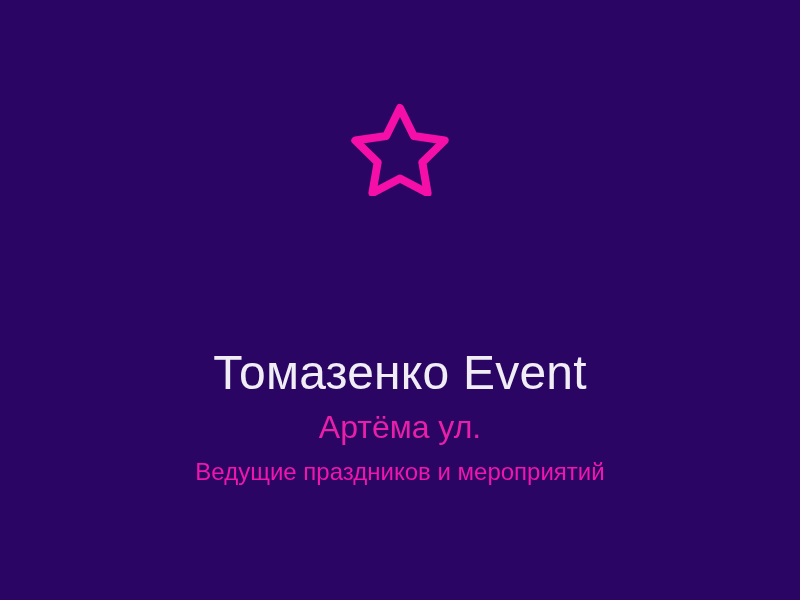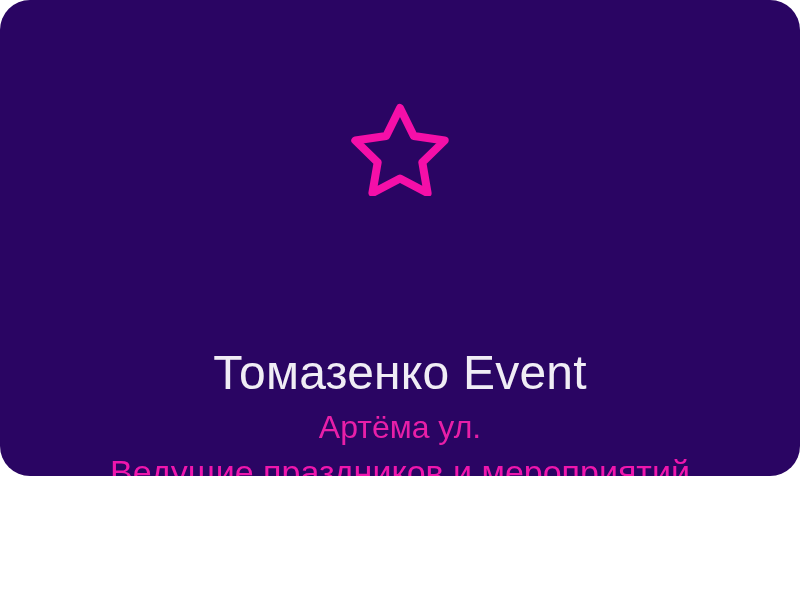--- a/index.html
+++ b/index.html
@@ -10,25 +10,24 @@
   body {
     width: 800px;
     height: 600px;
     overflow: hidden;
     font-family: "Liberation Sans", "DejaVu Sans", sans-serif;
   }
 
   #card {
     position: relative;
     width: 800px;
-    height: 476px;
+    height: 600px;
     background: #2a0563;
     box-sizing: border-box;
     overflow: hidden;
-    border-radius: 30px;
   }
 
   
   #logo-area {
     position: absolute;
     left: 0;
     top: 98px;
     width: 800px;
     height: 100px;
     display: flex;
@@ -66,21 +65,21 @@
 
   #address-line {
     font-size: 32px;
     font-weight: 400;
     line-height: 42px;
     color: #e81fa8;
     white-space: nowrap;
   }
 
   #category-line {
-    font-size: 34px;
+    font-size: 24px;
     font-weight: 400;
     line-height: 44px;
     color: #ef16ad;
     white-space: nowrap;
     margin-top: 2px;
   }
 </style>
 </head>
 <body>
 

